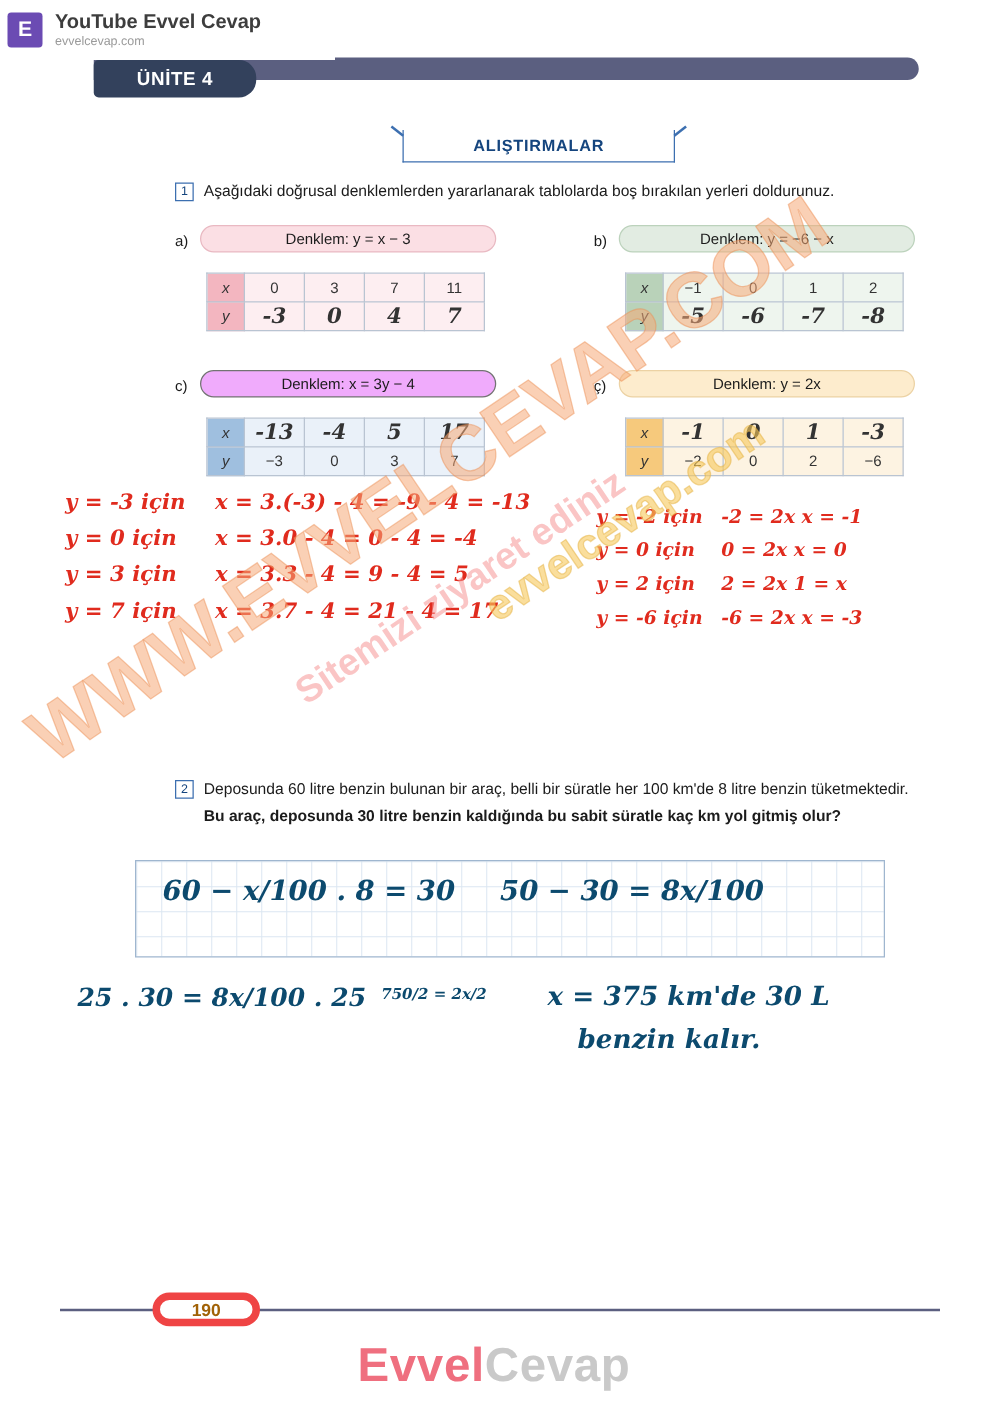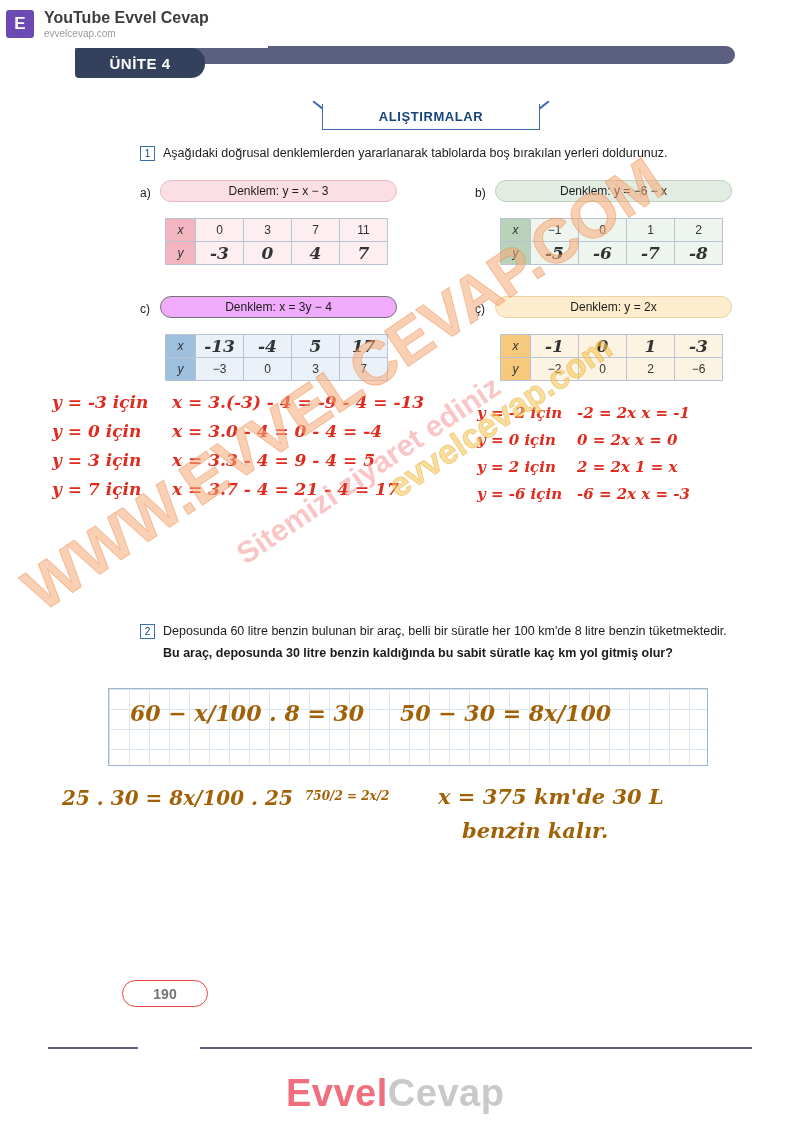--- a/index.html
+++ b/index.html
@@ -45,36 +45,36 @@
   .eqbar { border-radius:11px; height:22px; display:flex; align-items:center; justify-content:center; font-size:12px; color:#1b1b1b; }
 
   table.vt { border-collapse:collapse; }
   table.vt td { border:1px solid #b9c4d2; height:23px; text-align:center; font-size:12px; color:#333; }
   table.vt td.hdr { width:30px; font-style:italic; }
   table.vt td.val { width:48px; }
 
   
   .hw { font-family:"DejaVu Serif", serif; font-style:italic; font-weight:bold; }
   .hw-red { color:#e02b1e; }
-  .hw-blue { color:#a16207; }
+  .hw-blue { color:#0c4a6e; }
 
   
   .q2 { position:absolute; left:140px; top:624px; display:flex; align-items:flex-start; }
   .q2 .qtext { margin-left:8px; font-size:12.5px; width:568px; }
   .q2 .bold { font-weight:bold; display:block; margin-top:8px; }
 
   .grid-box { position:absolute; left:108px; top:688px; width:600px; height:78px; border:1px solid #9fb6cf;
       background-image:linear-gradient(to right,#dbe6f1 1px, transparent 1px), linear-gradient(to bottom,#dbe6f1 1px, transparent 1px);
       background-size:20px 20px; }
 
   
   .foot-line-l { position:absolute; left:48px; top:1047px; width:90px; height:2px; background:#5b5f80; }
   .foot-line-r { position:absolute; left:200px; top:1047px; width:552px; height:2px; background:#5b5f80; }
-  .page-pill { position:absolute; left:122px; top:980px; width:86px; height:27px; border:1px solid #ef4444; border-radius:14px; background:#fff;
-               display:flex; align-items:center; justify-content:center; font-size:14px; font-weight:bold; color:#737373; }
+  .page-pill { position:absolute; left:122px; top:1034px; width:86px; height:27px; border:6px solid #ef4444; border-radius:14px; background:#fff;
+               display:flex; align-items:center; justify-content:center; font-size:14px; font-weight:bold; color:#a16207; }
 
   .brand { position:absolute; left:286px; top:1072px; font-size:38px; font-weight:bold; letter-spacing:.5px; }
   .brand .b1 { color:#ef6f7f; }
   .brand .b2 { color:#c9c9c9; }
 
   
   .wm { position:absolute; pointer-events:none; font-weight:bold; white-space:nowrap; }
   .wm1 { left:30px; top:560px; transform:rotate(-34deg); transform-origin:left center;
          font-size:62px; color:rgba(245,170,120,.55); -webkit-text-stroke:1px rgba(235,140,80,.45); }
   .wm2 { left:240px; top:540px; transform:rotate(-34deg); transform-origin:left center;

